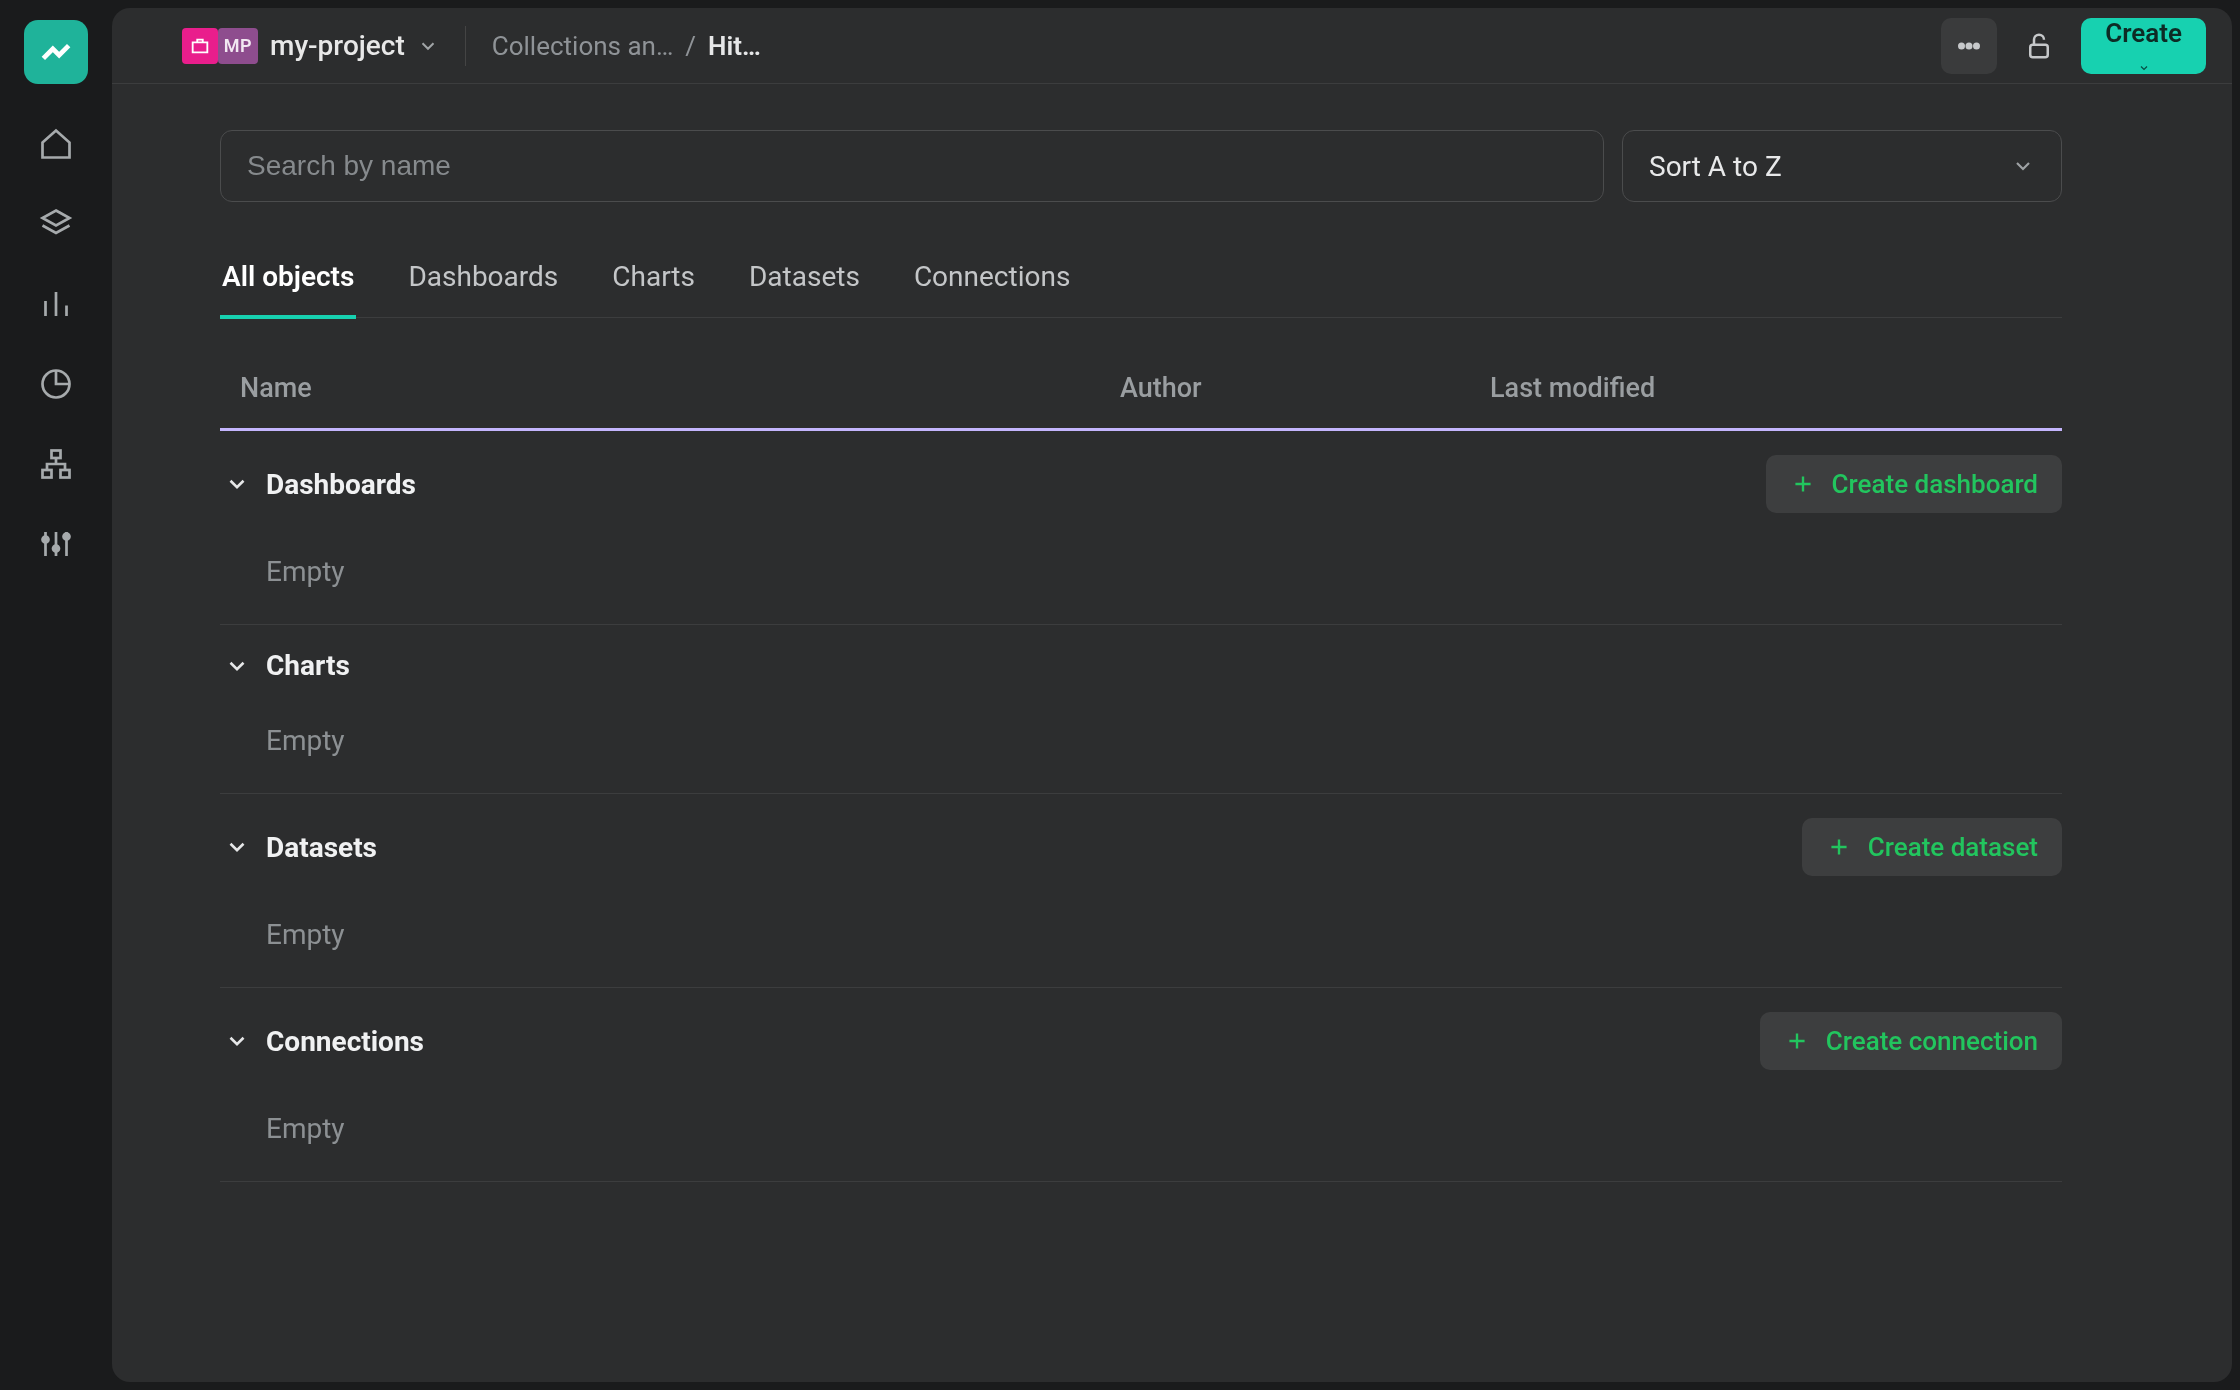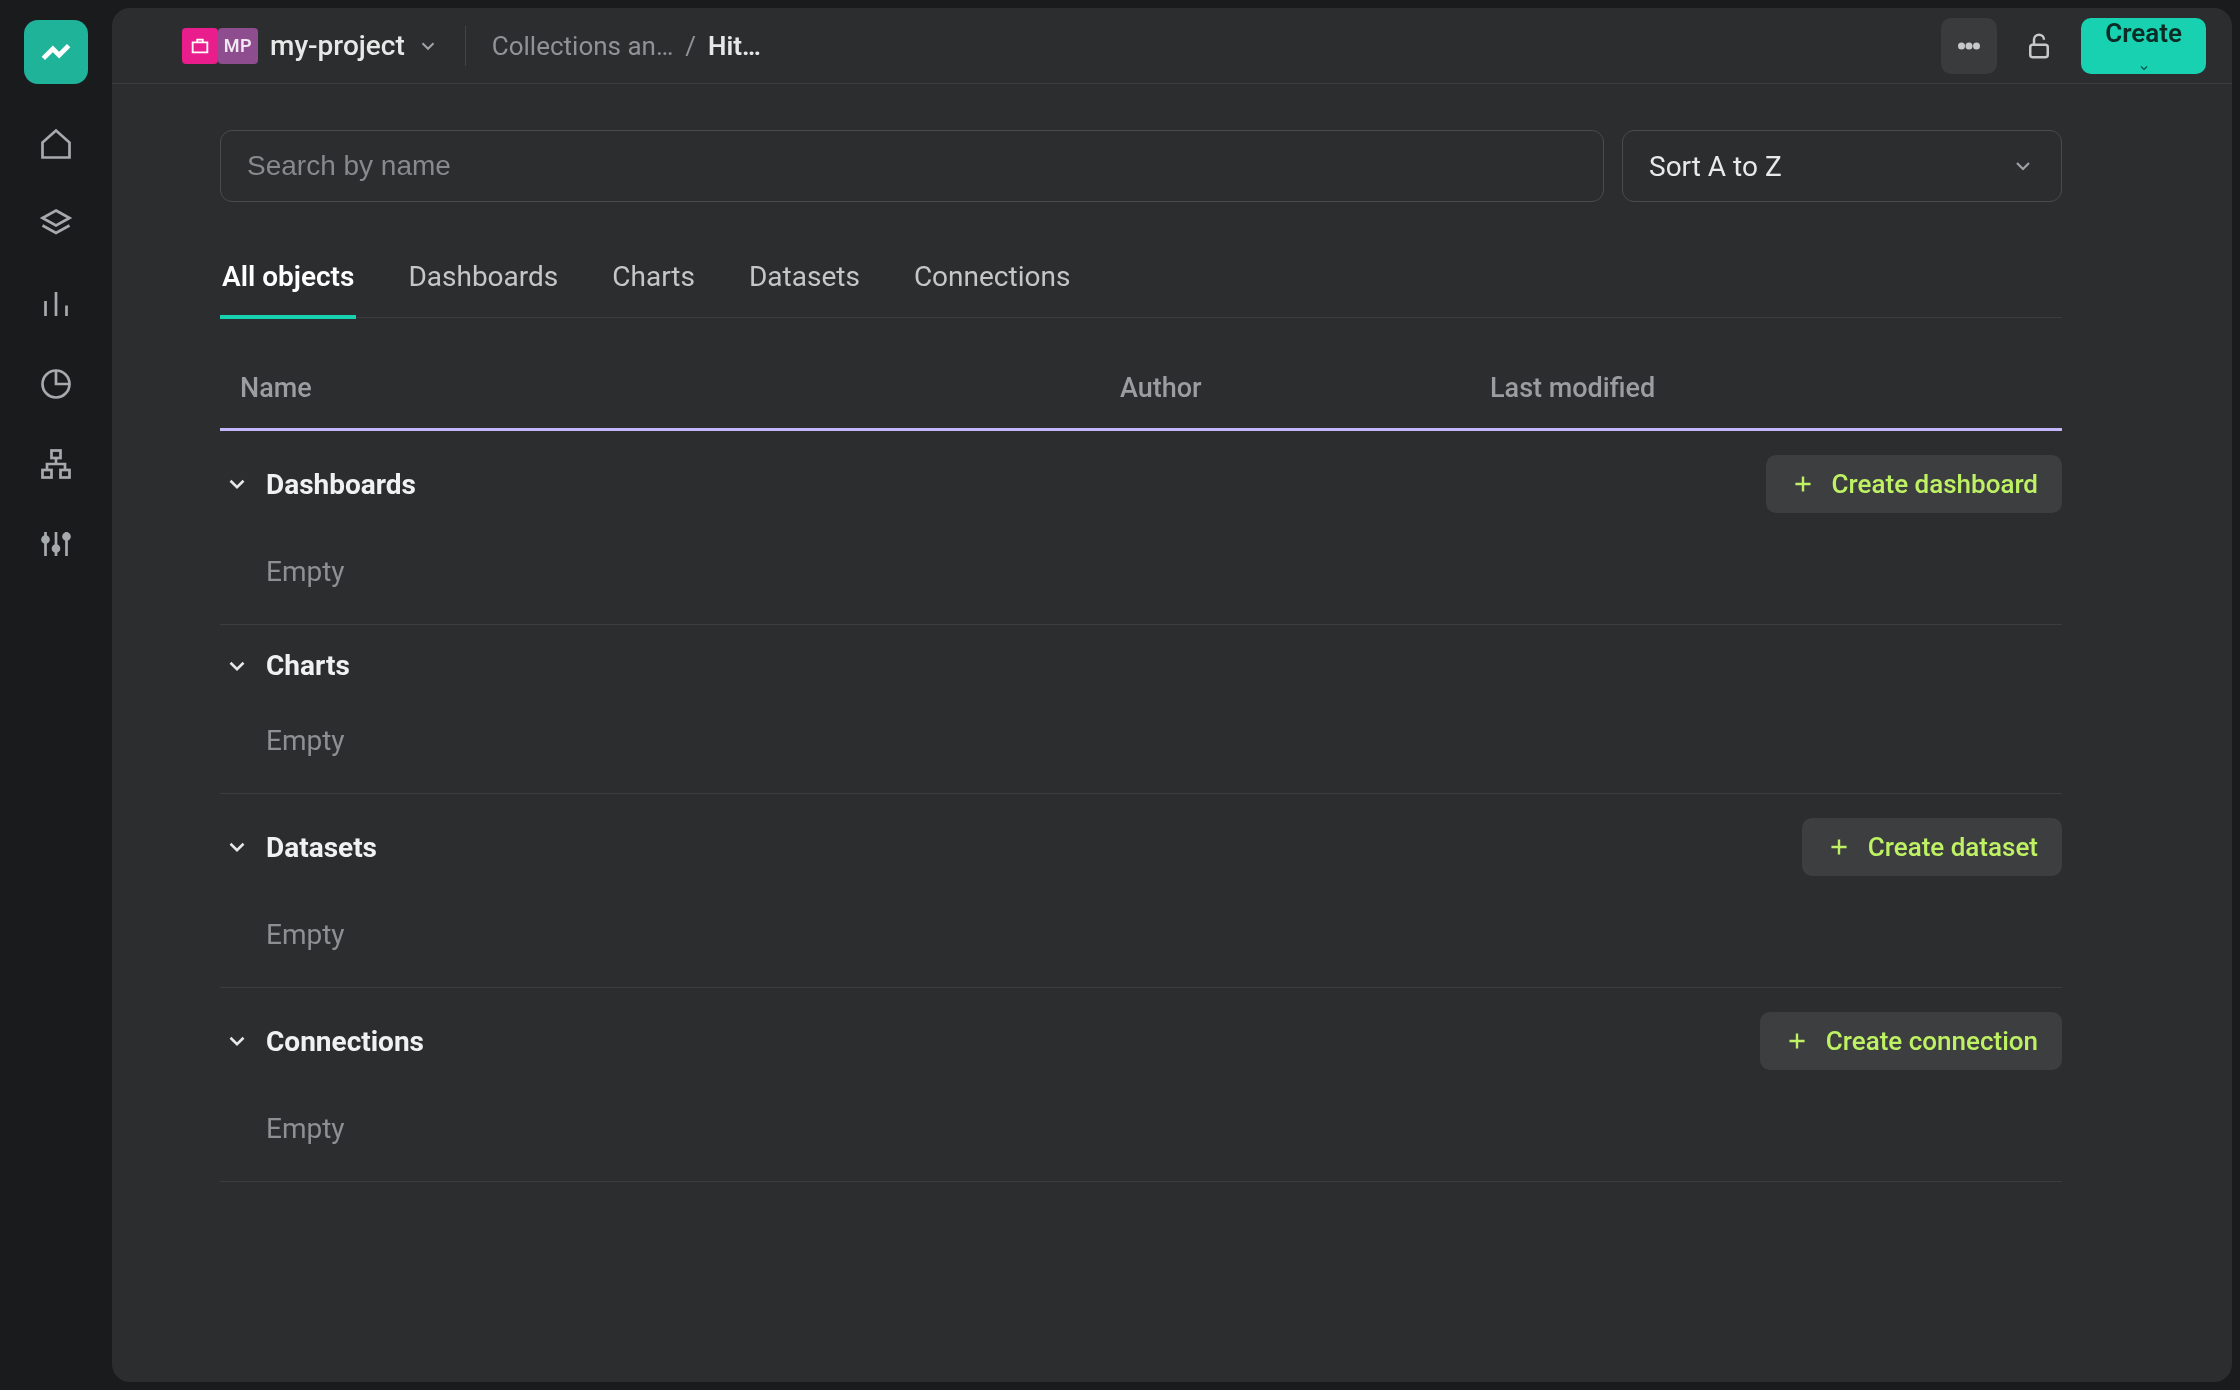--- a/index.html
+++ b/index.html
@@ -170,21 +170,21 @@
     display: flex; align-items: center; justify-content: space-between;
     padding: 24px 0;
   }
   .section-left { display: flex; align-items:center; gap: 16px; cursor: pointer; padding-left: 4px; }
   .section-left svg { width:26px; height:26px; stroke:#e6e7e8; fill:none; stroke-width:2.4; }
   .section-title { font-size: 28px; font-weight: 700; color: #f0f1f2; }
   .sec-btn {
     height: 58px; padding: 0 24px;
     background: #3d3e3f; border-radius: 10px;
     display: flex; align-items:center; gap: 16px;
-    font-size: 26px; color: #bef264; font-weight: 500;
+    font-size: 26px; color: #22c55e; font-weight: 500;
     cursor: pointer;
   }
   .sec-btn svg { width:26px; height:26px; stroke:currentColor; fill:none; stroke-width:2.2; }
   .empty { padding: 18px 0 36px 46px; font-size: 28px; color: #8c9093; }
 
 </style>
 </head>
 <body>
 
 <nav class="rail">

